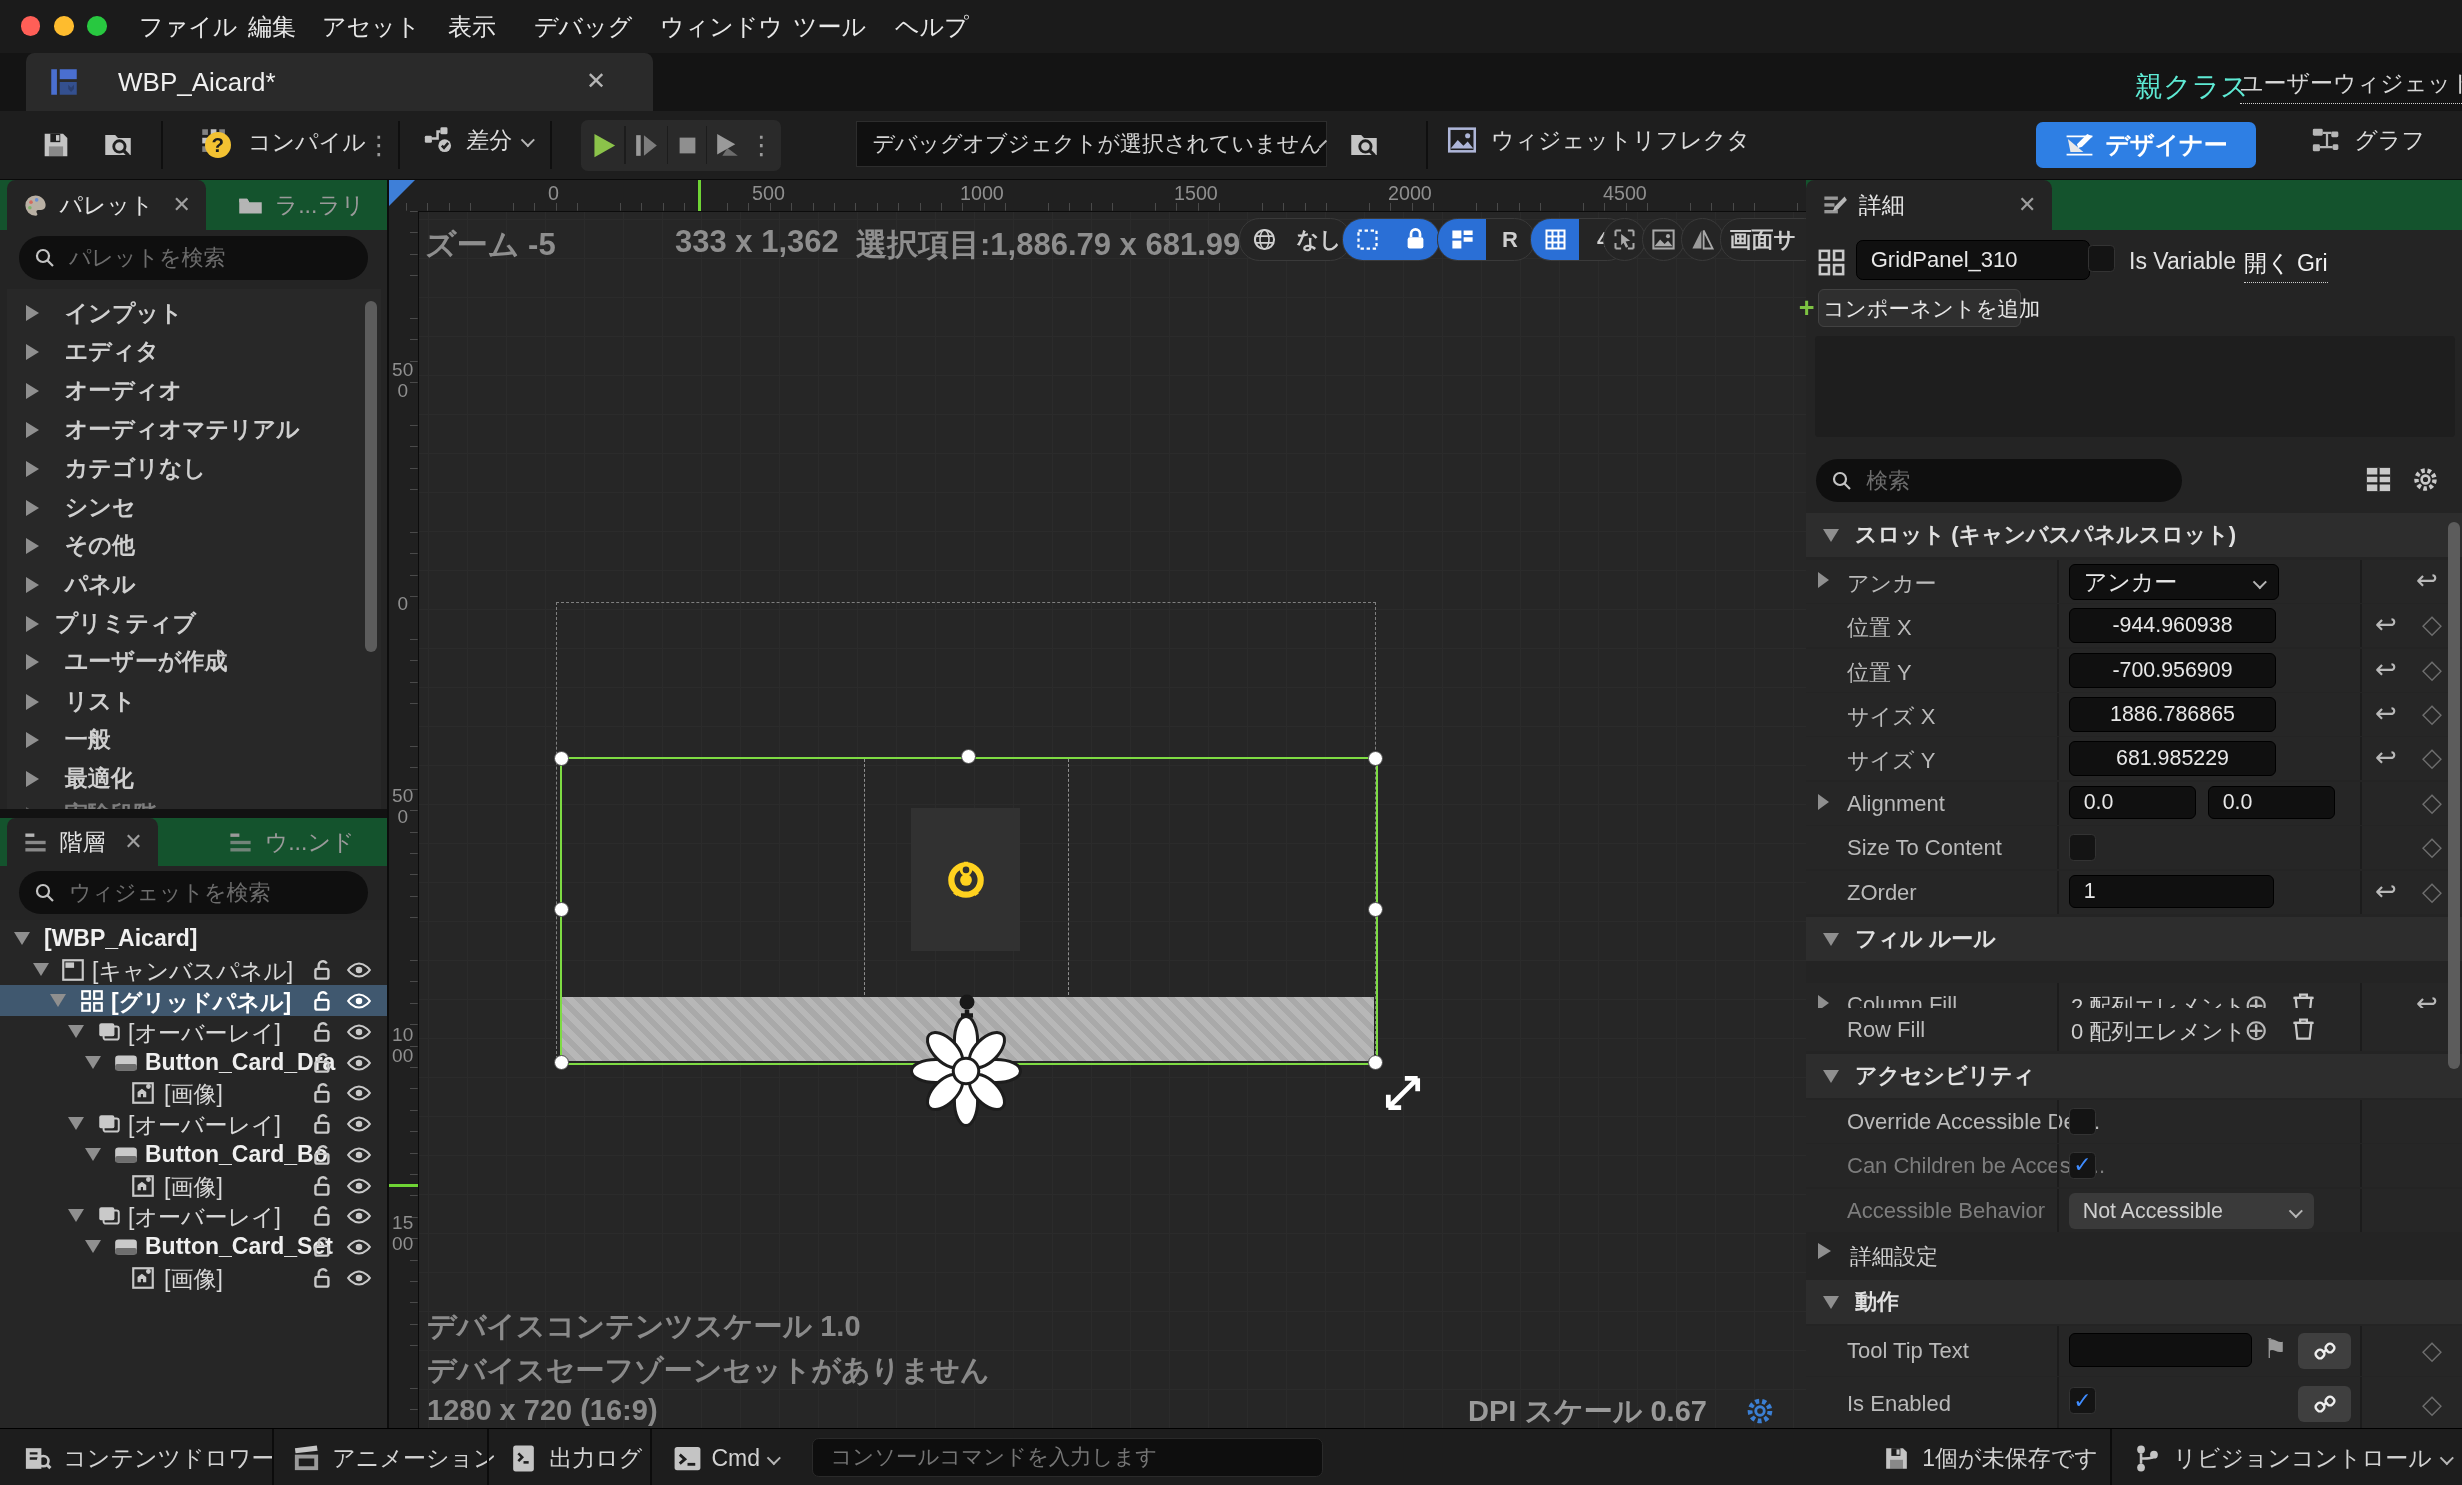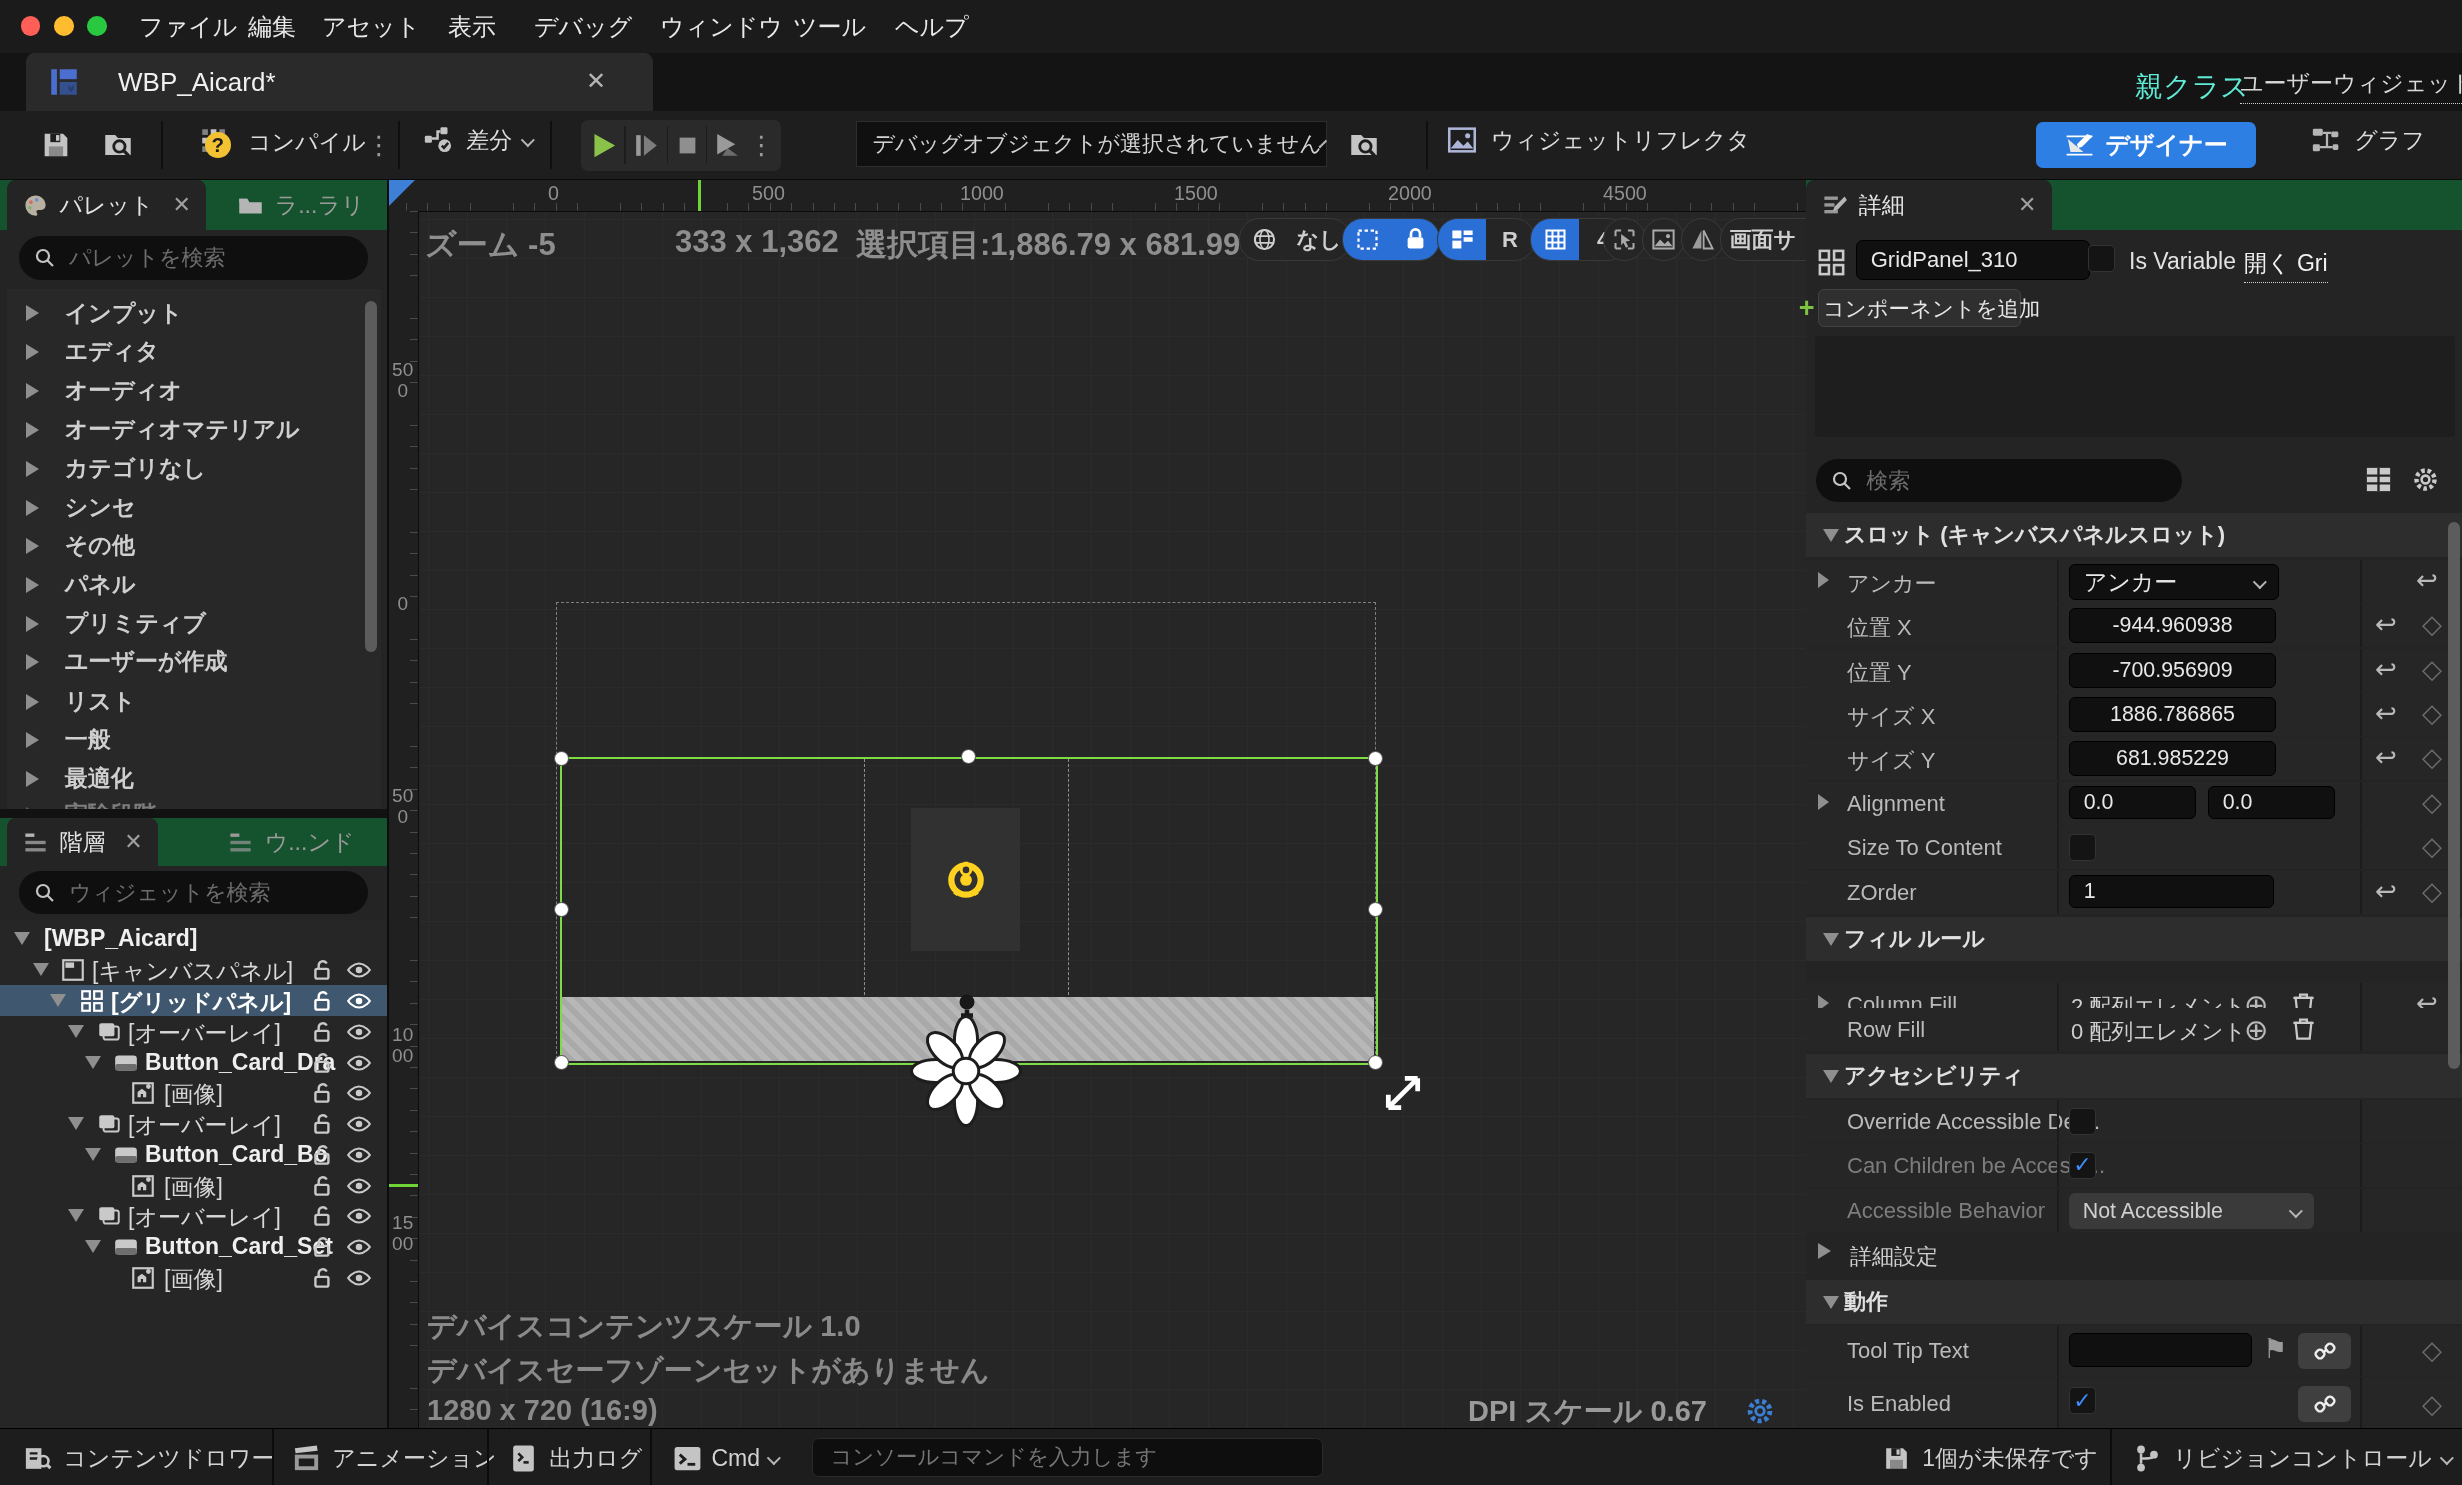--- a/index.html
+++ b/index.html
@@ -61,21 +61,21 @@
   .handle{position:absolute;width:13px;height:13px;border-radius:50%;background:#fff;border:1.7px solid #4c4c4c;}
   .footer-line{position:absolute;font-size:29px;font-weight:600;color:#8a8a8a;}
   
   #rightpanel{left:1806px;top:180px;width:657px;height:1248px;}
   .drow{position:absolute;left:0;width:657px;height:43px;background:#262626;}
   .drow .lbl{position:absolute;left:41px;top:8.5px;font-size:22px;color:#bababa;}
   .drow .lbl.dim{color:#7d7d7d;}
   .dfield{position:absolute;left:263px;top:4.3px;width:205px;height:32.5px;background:#101010;border:0.9px solid #000;
      border-radius:6px;color:#e8e8e8;font-size:21.4px;display:flex;align-items:center;justify-content:center;}
   .dsep{position:absolute;top:0;width:1.7px;height:100%;background:#1c1c1c;}
-  .sechead{position:absolute;left:0;width:657px;height:44px;background:#2d2d2d;display:flex;align-items:center;gap:5px;padding-left:17px;box-sizing:border-box;}
+  .sechead{position:absolute;left:0;width:657px;height:44px;background:#2d2d2d;display:flex;align-items:center;gap:16px;padding-left:17px;box-sizing:border-box;}
   .sechead .t{font-size:22px;font-weight:700;color:#e0e0e0;}
   .glyph{color:#b9b9b9;font-size:26px;}
   .checkbox{position:absolute;width:27px;height:27px;background:#141414;border:1.7px solid #333;border-radius:4.3px;box-sizing:border-box;
      display:flex;align-items:center;justify-content:center;color:#3f8cff;font-size:22px;font-weight:700;}
   .chainbtn{position:absolute;width:53px;height:36px;background:#3f3f3f;border-radius:6px;display:flex;align-items:center;justify-content:center;color:#eee;}
   
   #statusbar{left:0;top:1428px;width:2462px;height:58px;background:#1d1d1d;border-top:1.7px solid #000;}
   .sb-item{position:absolute;top:0;height:58px;display:flex;align-items:center;gap:10.3px;font-size:23px;color:#d2d2d2;}
   .sb-sep{position:absolute;top:0;width:1.7px;height:58px;background:#0c0c0c;}
   .ic{color:#c4c4c4;}
@@ -432,21 +432,21 @@
           <span class="cat-label">シンセ</span>
         </div>
       <div class="abs row" style="left:19px;top:241px;gap:26px">
           <span class="tri-r"></span>
           <span class="cat-label">その他</span>
         </div>
       <div class="abs row" style="left:19px;top:280px;gap:26px">
           <span class="tri-r"></span>
           <span class="cat-label">パネル</span>
         </div>
-      <div class="abs row" style="left:19px;top:319px;gap:26px">
+      <div class="abs row" style="left:19px;top:319px;gap:16px">
           <span class="tri-r"></span>
           <span class="cat-label">プリミティブ</span>
         </div>
       <div class="abs row" style="left:19px;top:357px;gap:26px">
           <span class="tri-r"></span>
           <span class="cat-label">ユーザーが作成</span>
         </div>
       <div class="abs row" style="left:19px;top:397px;gap:26px">
           <span class="tri-r"></span>
           <span class="cat-label">リスト</span>

